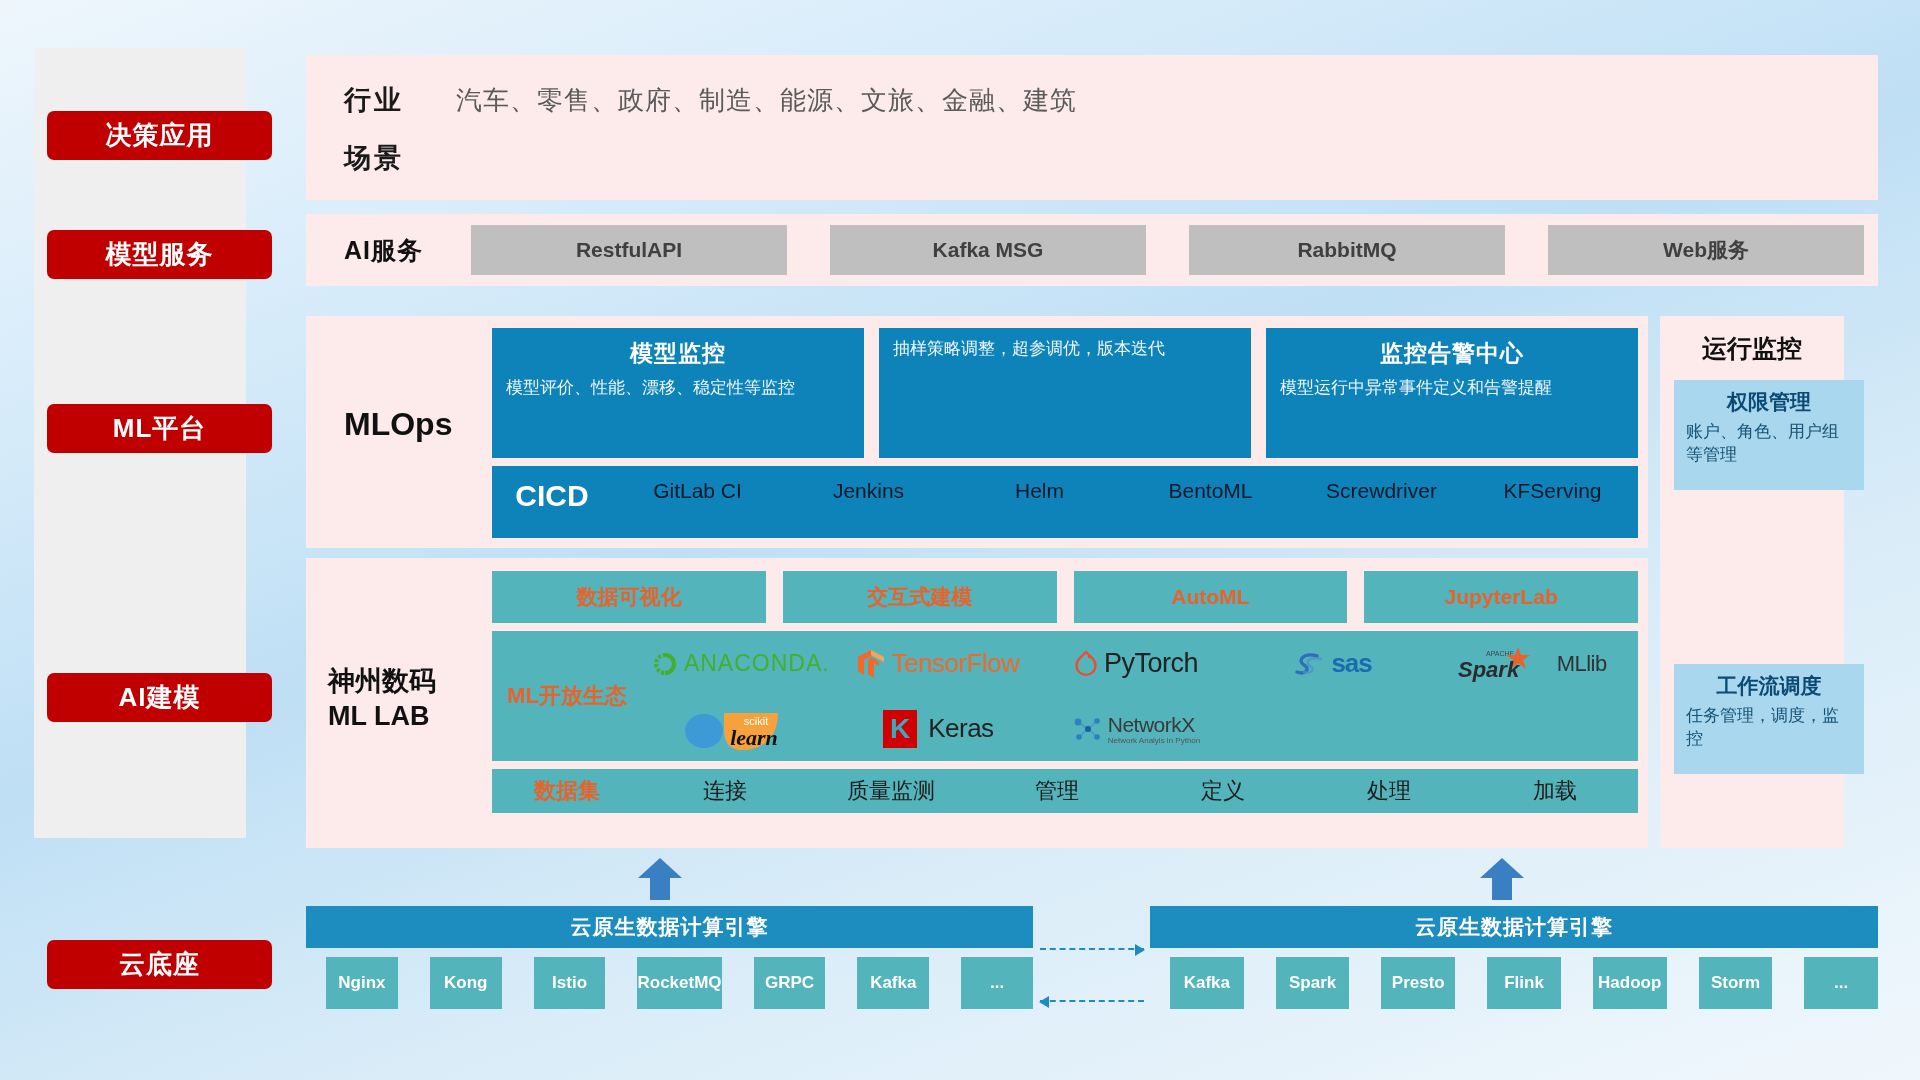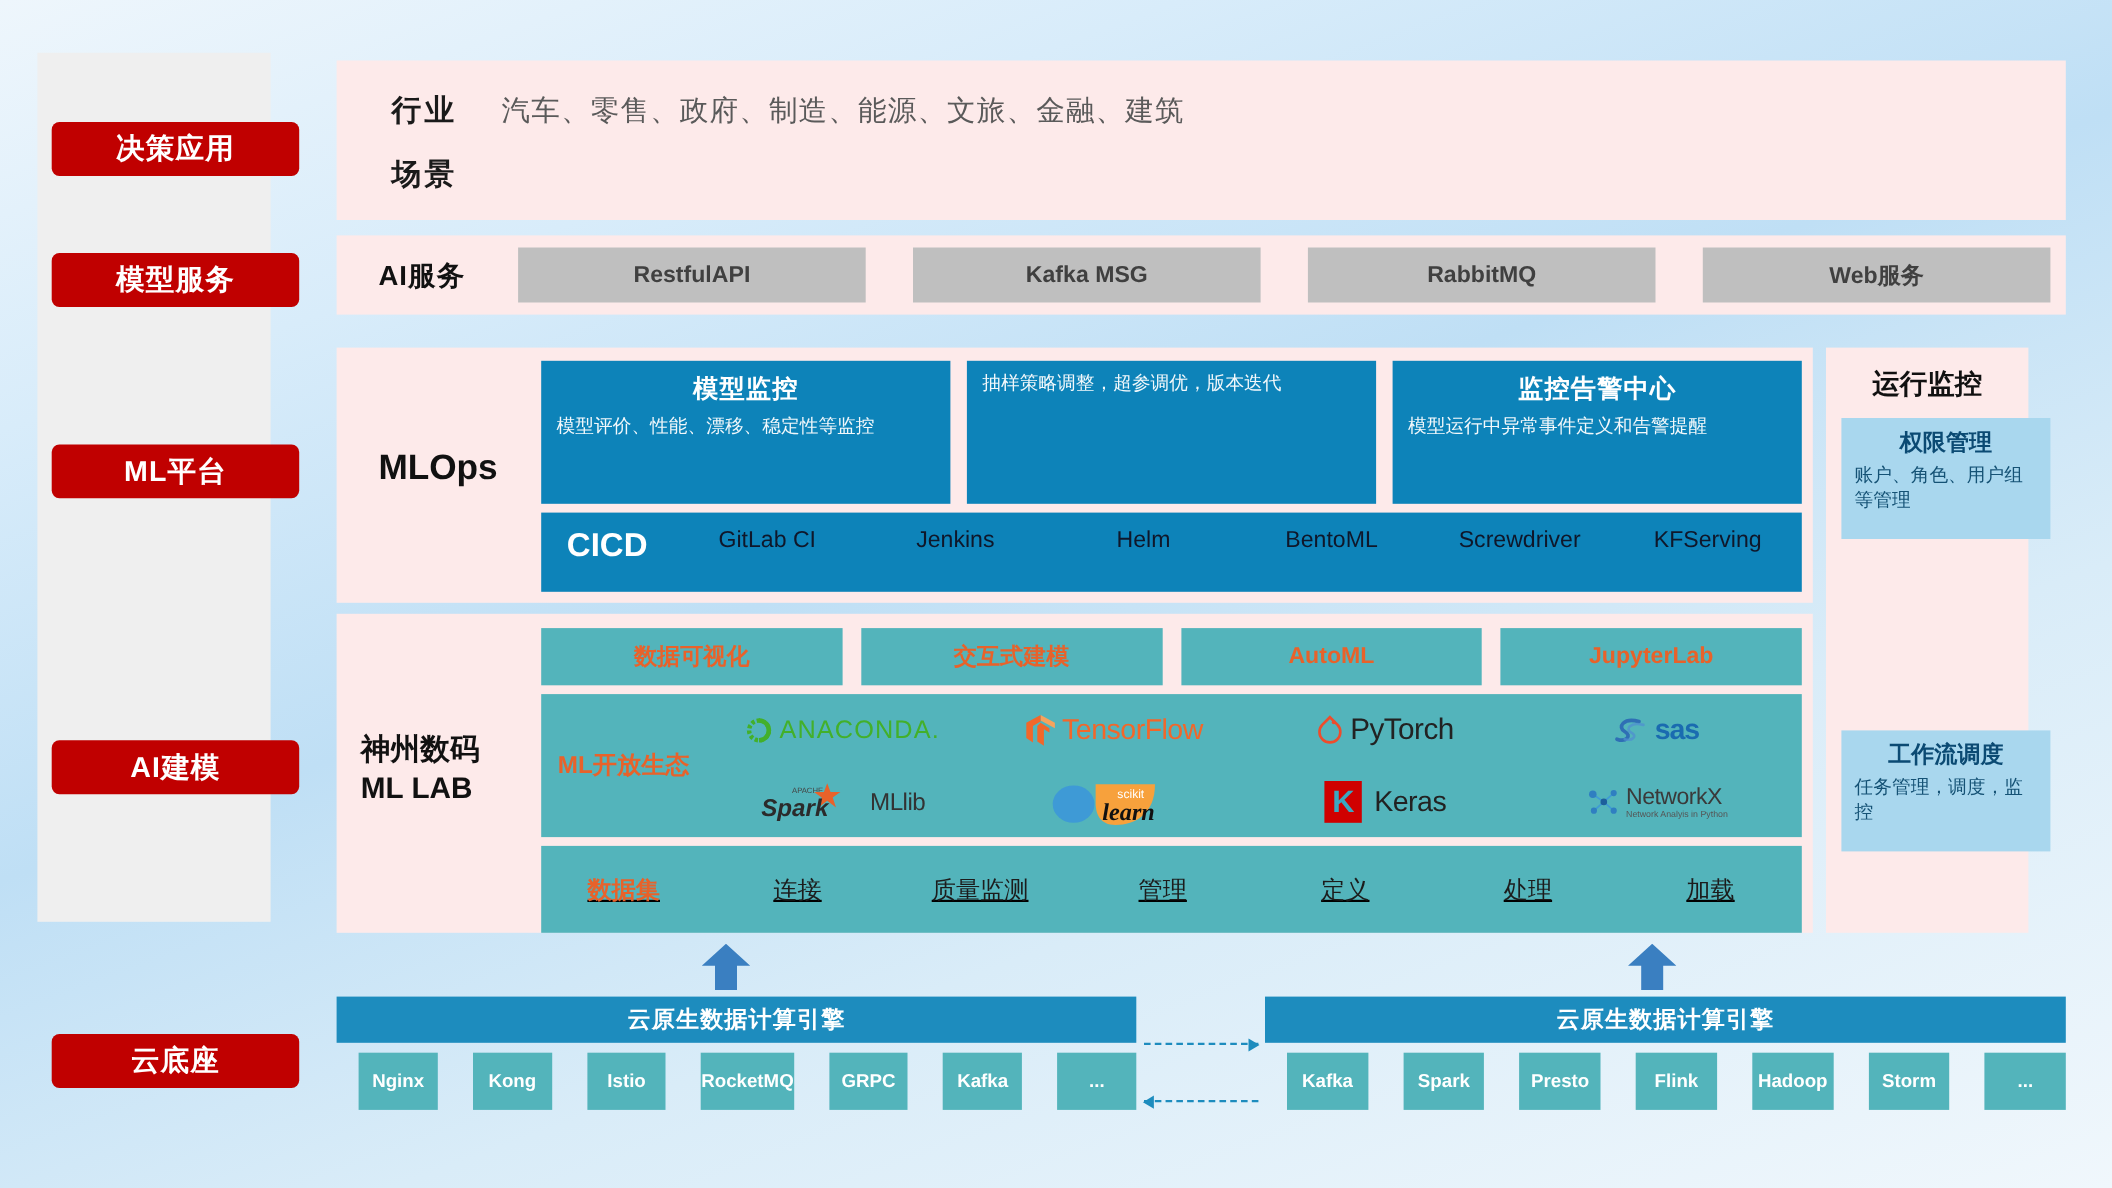--- a/index.html
+++ b/index.html
@@ -27,21 +27,21 @@
   .rail-tag.t3{top:404px;}
   .rail-tag.t4{top:673px;}
   .rail-tag.t5{top:940px;}
 
   
   .band{position:absolute;background:#fdeaea;}
 
   
   .r1{left:306px;top:55px;width:1572px;height:145px;}
   .r1 .lbl{
-    position:absolute;left:50px;font-size:27px;font-weight:bold;color:#1a1a1a;
+    position:absolute;left:38px;font-size:27px;font-weight:bold;color:#1a1a1a;
     letter-spacing:3px;
   }
   .r1 .lbl.a{top:27px;}
   .r1 .lbl.b{top:85px;}
   .r1 .val{
     position:absolute;left:150px;font-size:26px;color:#5a5a5a;letter-spacing:1px;
   }
   .r1 .val.a{top:28px;}
   .r1 .val.b{top:86px;}
 
@@ -77,25 +77,25 @@
   .tealtop{position:absolute;left:186px;top:13px;right:10px;height:52px;display:flex;gap:17px;}
   .tealtop .b{
     flex:1;background:#53b4bb;display:flex;align-items:center;justify-content:center;
     color:#e8622a;font-size:21px;font-weight:bold;
   }
   .eco{
     position:absolute;left:186px;top:73px;right:10px;height:130px;background:#53b4bb;
     display:flex;align-items:center;
   }
   .eco .ecolbl{width:150px;flex:none;color:#e8622a;font-size:22px;font-weight:bold;text-align:center;}
-  .eco .logos{flex:1;display:grid;grid-template-columns:repeat(4,1fr);grid-template-rows:1fr 1fr;
+  .eco .logos{flex:1;display:grid;grid-template-columns:repeat(5,1fr);grid-template-rows:1fr 1fr;
                align-items:center;justify-items:center;height:100%;padding-right:8px;box-sizing:border-box;}
   .ds{
-    position:absolute;left:186px;top:211px;right:10px;height:79px;background:#53b4bb;
-    display:flex;align-items:center;text-decoration:underline;
+    position:absolute;left:186px;top:211px;right:10px;height:44px;background:#53b4bb;
+    display:flex;align-items:center;
   }
   .ds .dlbl{width:150px;flex:none;color:#e8622a;font-size:22px;font-weight:bold;text-align:center;}
   .ds .di{flex:1;color:#1c1c1c;font-size:22px;text-align:center;}
 
   
   .rightrail{position:absolute;left:1660px;top:316px;width:184px;height:532px;background:#fdeaea;}
   .rightrail .title{position:absolute;left:0;right:0;top:16px;text-align:center;font-size:25px;font-weight:bold;color:#111;}
   .rmbox{
     position:absolute;left:14px;width:190px;background:#a9d7ee;padding:8px 12px;box-sizing:border-box;
   }

